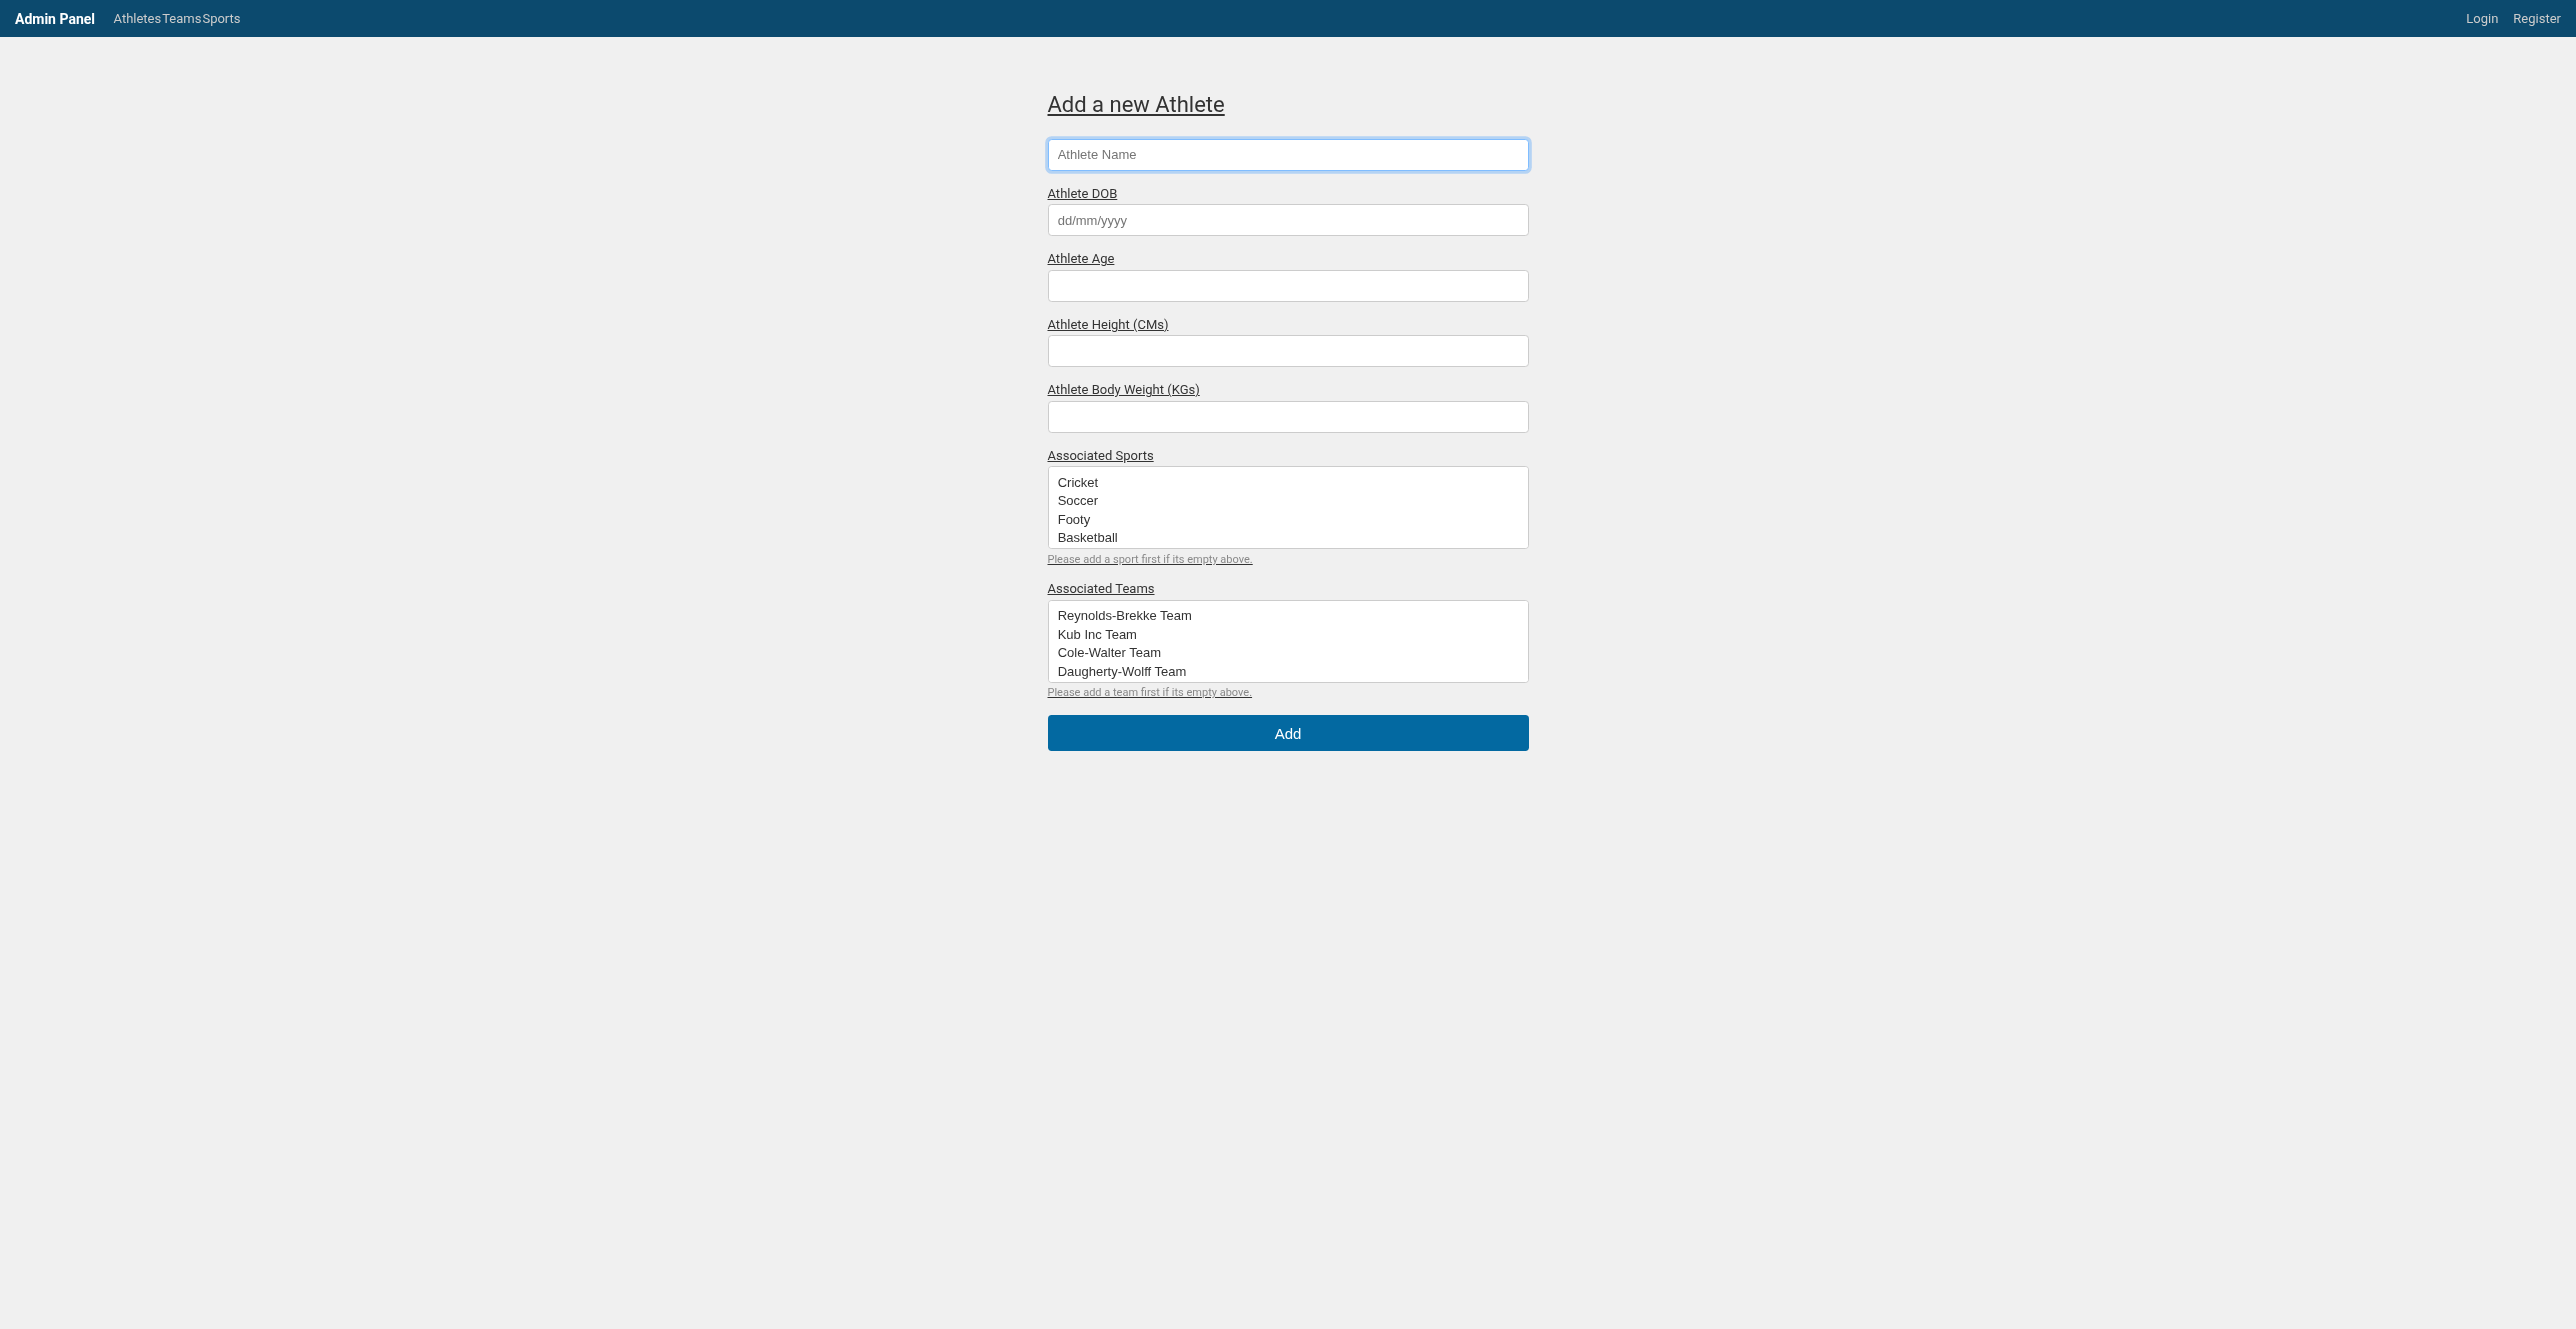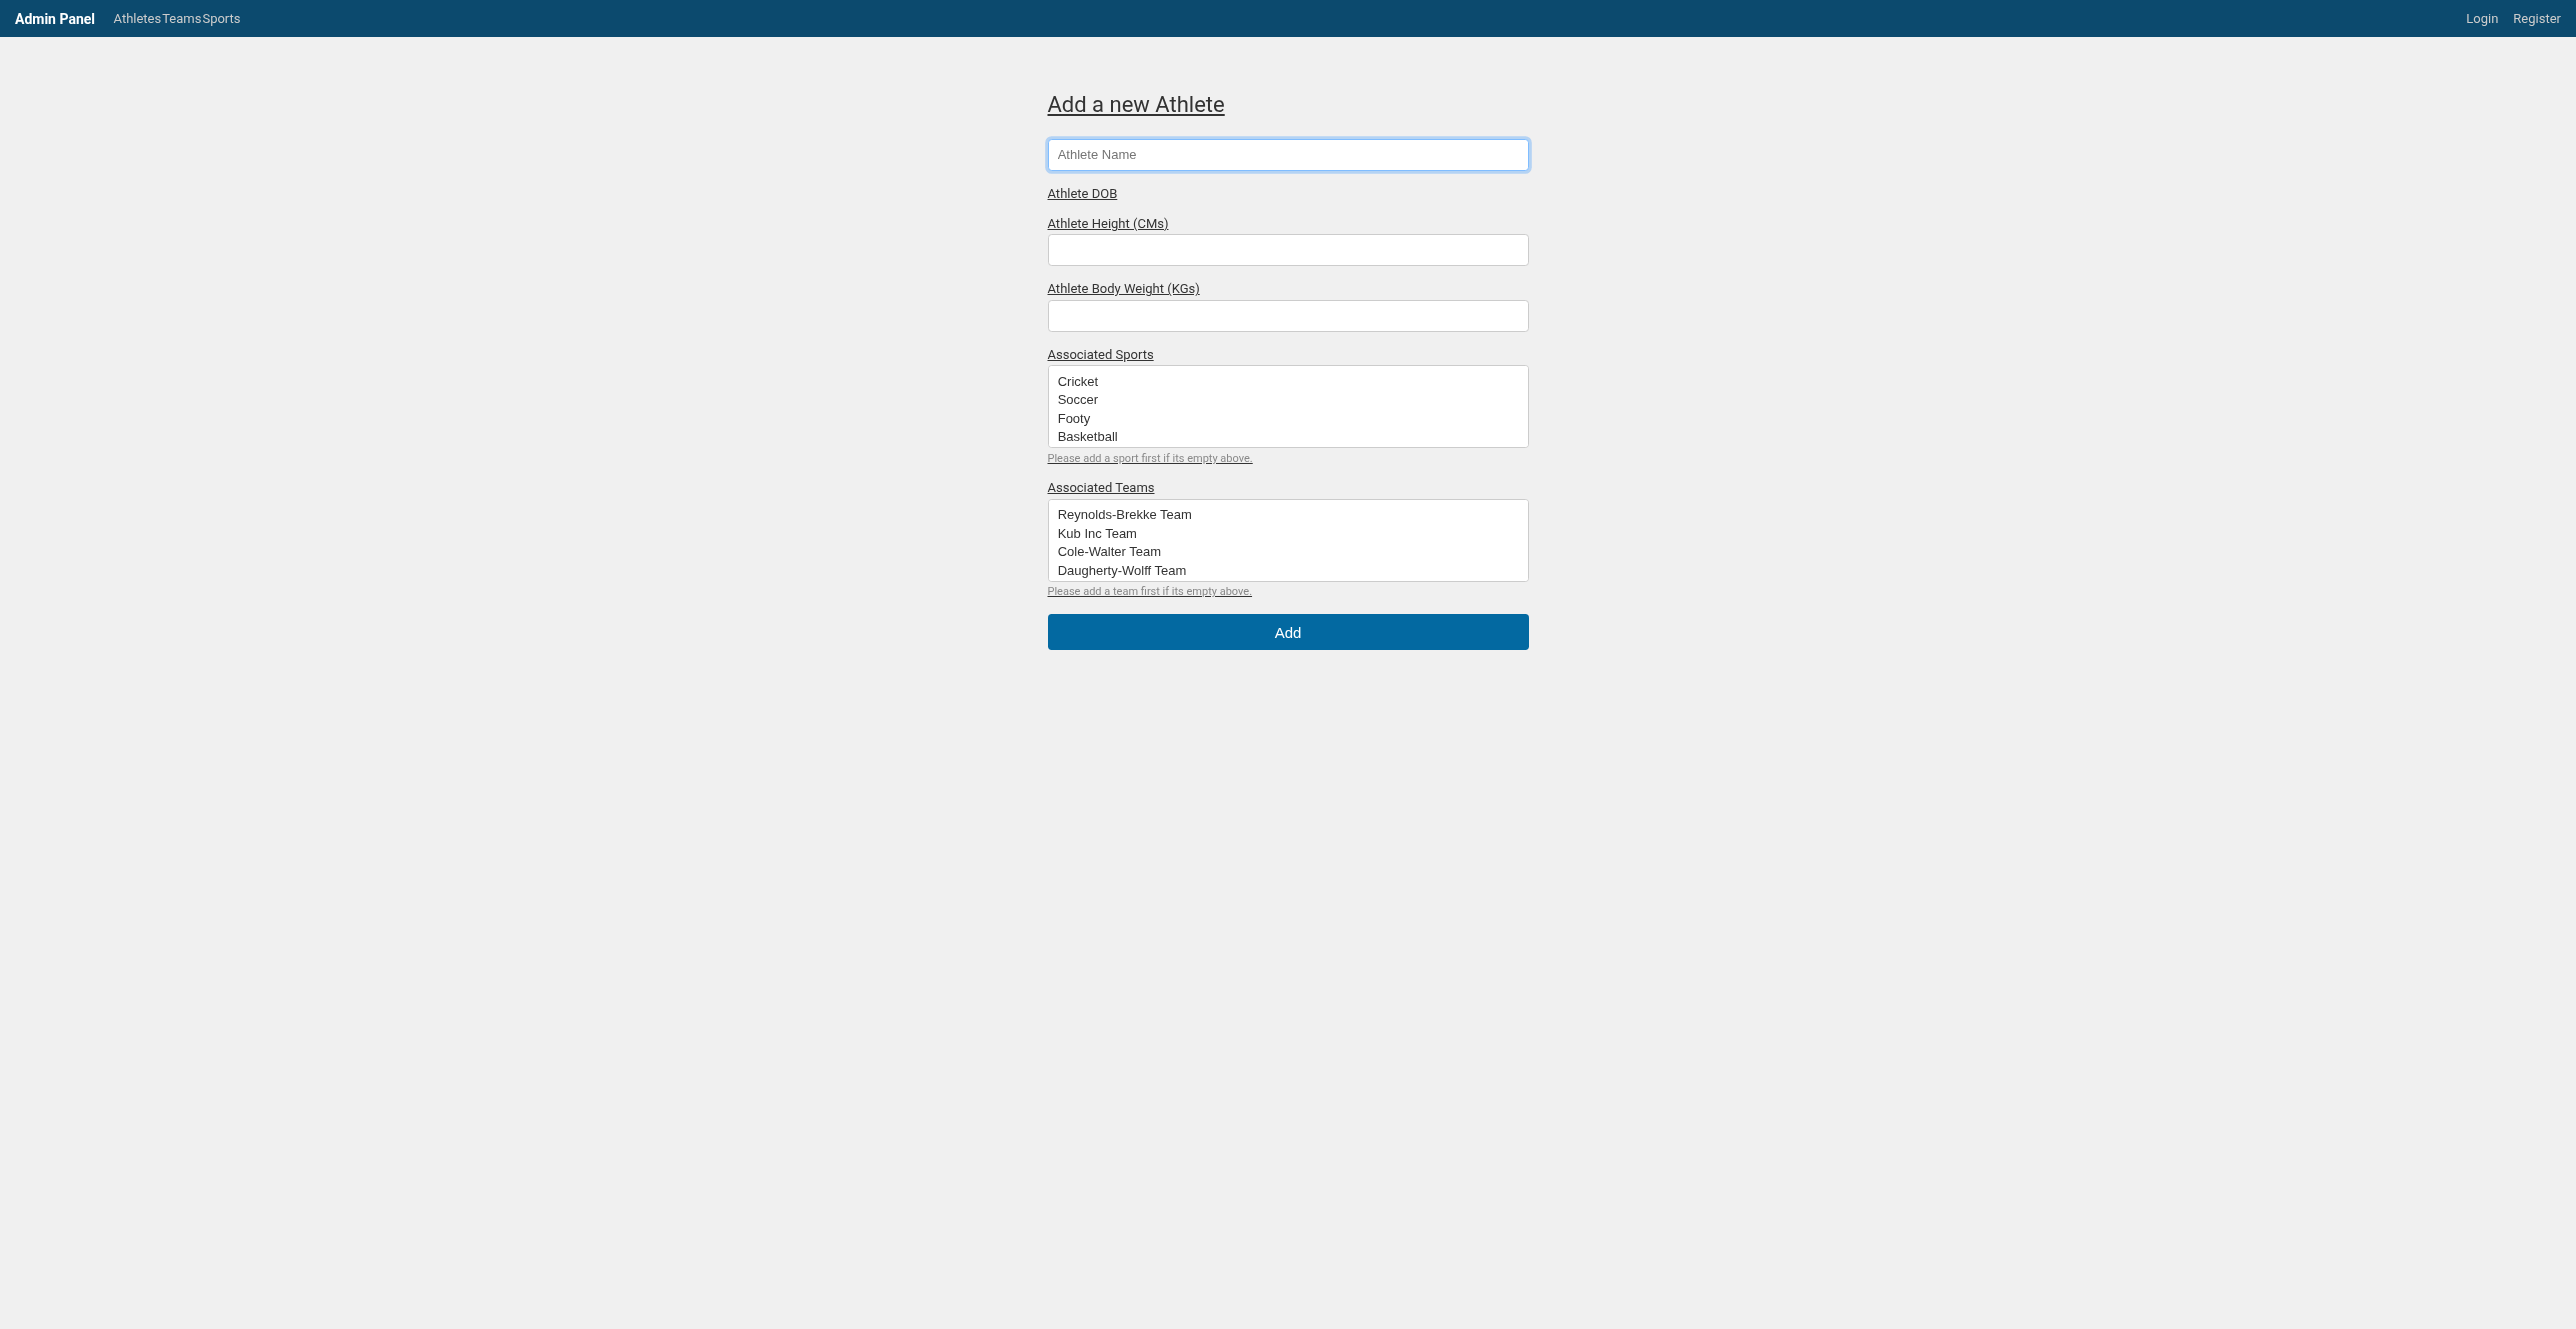--- a/index.html
+++ b/index.html
@@ -157,23 +157,28 @@
     <h2 class="page-title">Add a new Athlete</h2>
 
     
     <div class="form-group">
       <input type="text" class="form-input active-focus" placeholder="Athlete Name" style="">
     </div>
 
     
     <div class="form-group">
       <label class="form-label">Athlete DOB</label>
-    </div>
-
-    
+      <input type="text" class="form-input" placeholder="dd/mm/yyyy" style="">
+    </div>
+
+    
+    <div class="form-group">
+      <label class="form-label">Athlete Age</label>
+      <input type="text" class="form-input" style="">
+    </div>
 
     
     <div class="form-group">
       <label class="form-label">Athlete Height (CMs)</label>
       <input type="text" class="form-input" style="">
     </div>
 
     
     <div class="form-group">
       <label class="form-label">Athlete Body Weight (KGs)</label>

